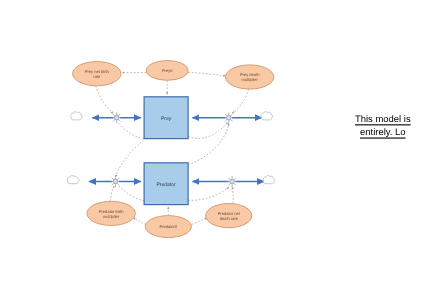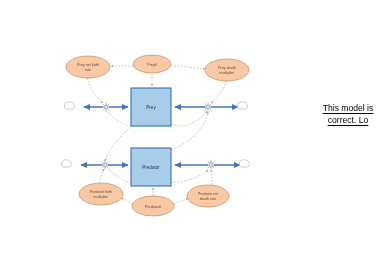--- a/index.html
+++ b/index.html
@@ -260,16 +260,16 @@
         <ellipse class="aux-ellipse" cx="208" cy="196" rx="21" ry="11"></ellipse>
         <text class="aux-label" x="208" y="195.2">Predator net</text>
         <text class="aux-label" x="208" y="199.8">death rate</text>
       </g>
 
     </g>
   </svg>
 
   <div id="note-block">
     <div class="note-line">This model is</div>
-    <div class="note-line">correct. Lo</div>
+    <div class="note-line">entirely. Lo</div>
   </div>
 
 </div>
 
 </body></html>

